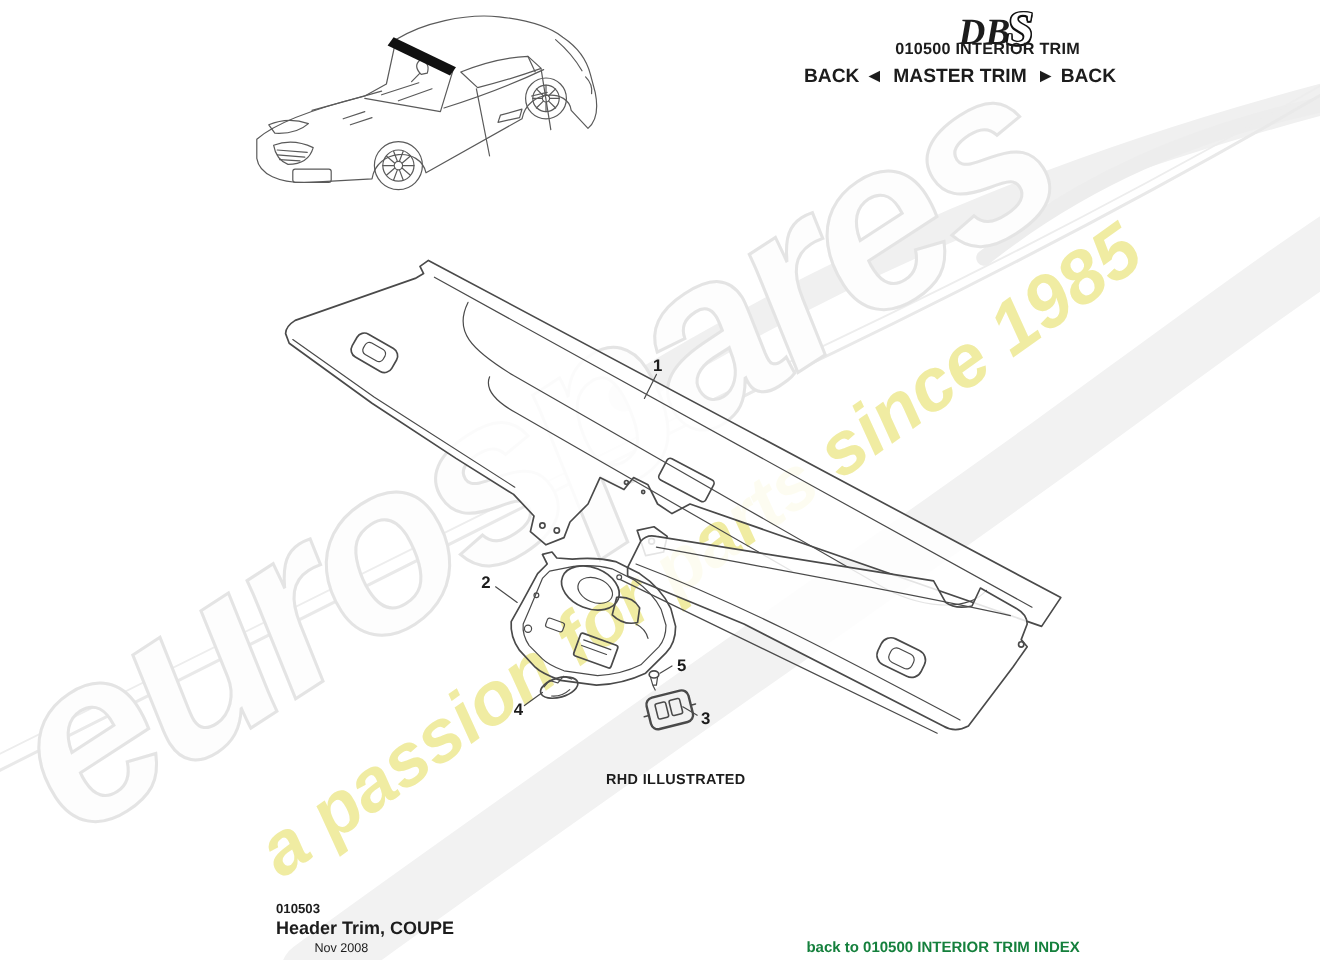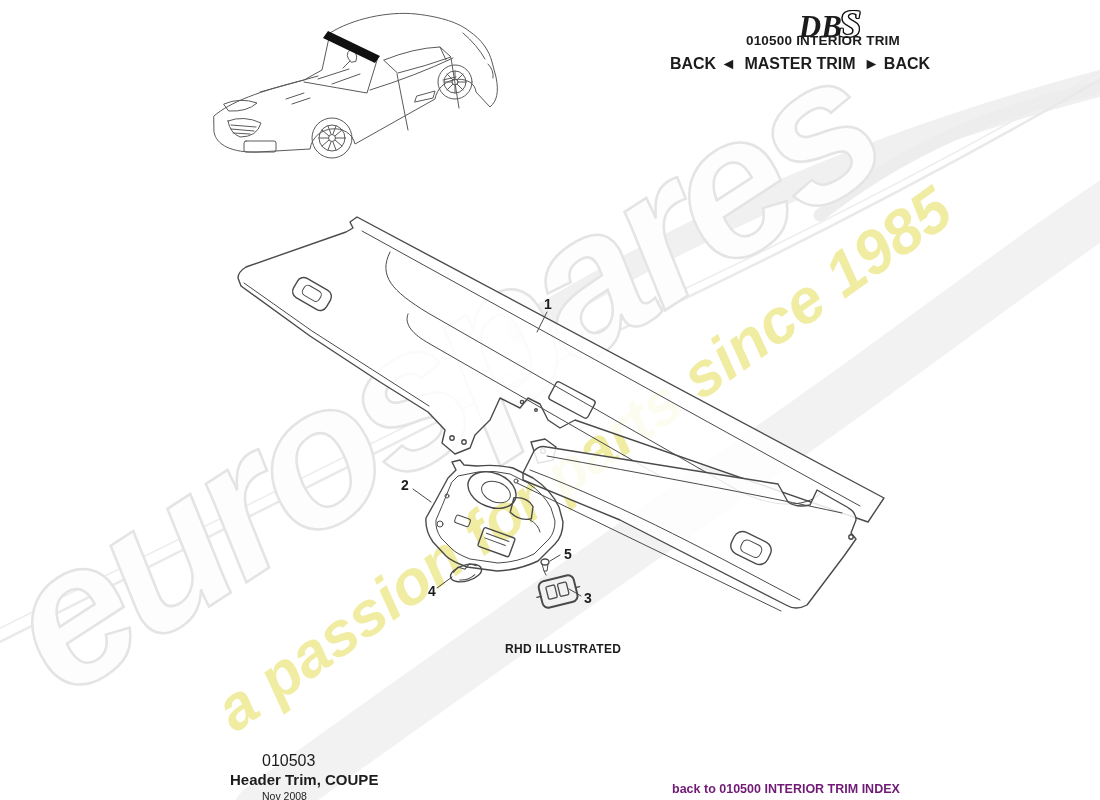--- a/index.html
+++ b/index.html
@@ -34,25 +34,25 @@
   .nav{position:absolute;left:692px;top:55px;width:216px;z-index:4;
     display:flex;justify-content:center;gap:8px;font-size:16px;font-weight:bold;}
   .nav span{cursor:pointer;white-space:nowrap;}
   
   .callout{position:absolute;z-index:5;width:16px;text-align:center;
     font-size:14px;font-weight:bold;cursor:pointer;}
   .rhd{position:absolute;left:505px;top:642px;z-index:4;
     font-size:12px;font-weight:bold;letter-spacing:.3px;}
   
   .footer-left{position:absolute;left:230px;top:752px;z-index:4;}
-  .fl-num{font-size:16px;font-weight:normal;margin-left:32px;}
+  .fl-num{font-size:11px;font-weight:bold;}
   .fl-title{font-size:15px;font-weight:bold;margin-top:1px;}
   .fl-date{font-size:10.5px;margin-top:2px;padding-left:32px;}
   .footer-right{position:absolute;left:672px;top:782px;z-index:4;
-    font-size:12.5px;font-weight:bold;color:#701a75;text-decoration:none;cursor:pointer;}
+    font-size:12.5px;font-weight:bold;color:#15803d;text-decoration:none;cursor:pointer;}
 </style>
 </head>
 <body>
 
 <div class="page">
 
   <svg class="swoosh" width="1100" height="800" viewBox="0 0 1100 800">
     <g fill="none" stroke-linecap="round">
       <path d="M260,810 C480,650 700,500 880,370 C990,290 1070,230 1140,185" stroke="#f2f2f2" stroke-width="52"></path>
       <path d="M520,330 C700,220 880,140 1120,78" stroke="#f0f0f0" stroke-width="26"></path>

